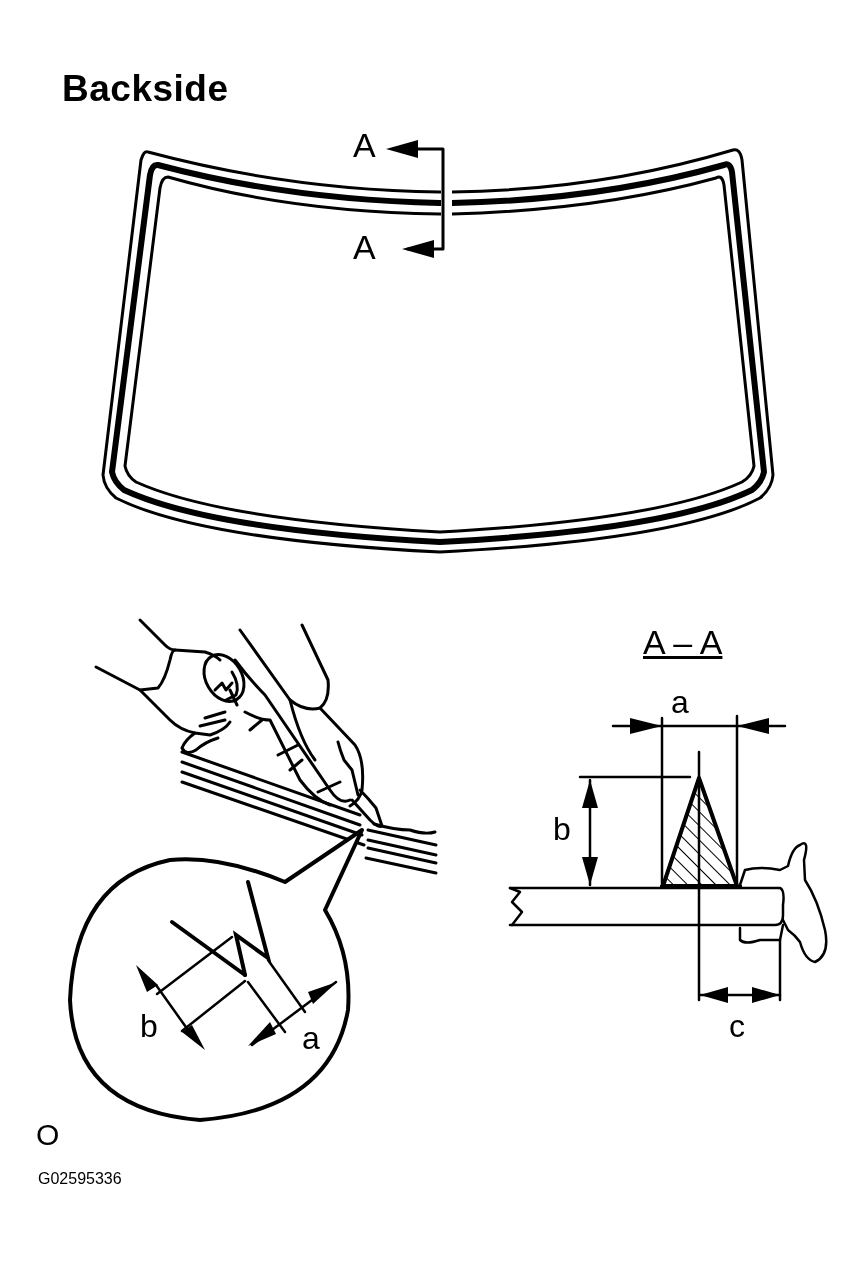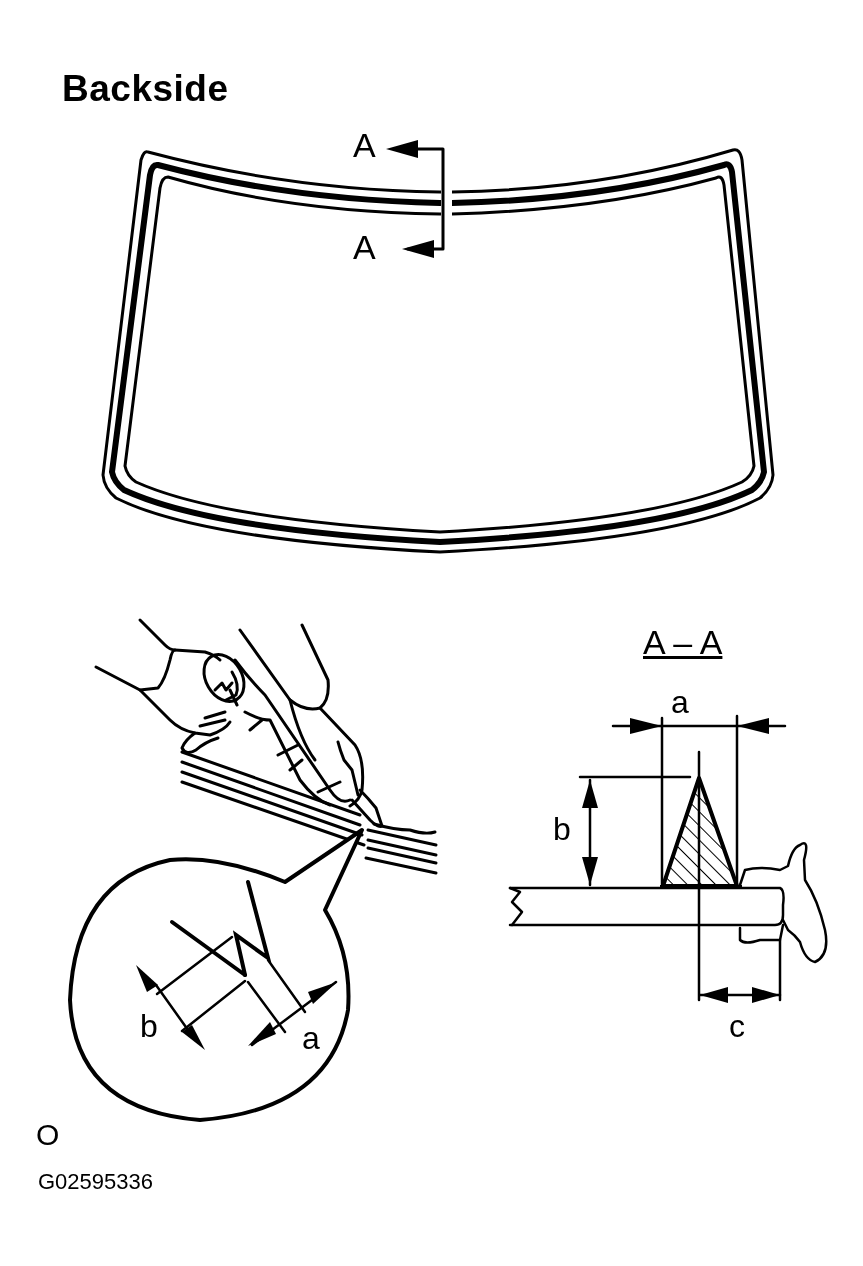--- a/index.html
+++ b/index.html
@@ -2,21 +2,21 @@
 <html><head>
   <meta charset="utf-8">
   <style>
     html, body { margin: 0; padding: 0; background: #ffffff; }
     body { width: 863px; height: 1266px; position: relative; overflow: hidden;
            font-family: "Liberation Sans", "DejaVu Sans", sans-serif; color: #000; }
     .title { position: absolute; left: 38px; top: 70px; font-size: 37px; font-weight: bold;
              letter-spacing: 0.5px; line-height: 1; margin-left: 24px; }
     .lbl { position: absolute; font-size: 34px; line-height: 1; }
     .lbl-sm { position: absolute; font-size: 32px; line-height: 1; }
-    .code { position: absolute; left: 38px; top: 1171px; font-size: 22px; line-height: 1; }
+    .code { position: absolute; left: 38px; top: 1171px; font-size: 16px; line-height: 1; }
     .mark { position: absolute; left: 36px; top: 1120px; font-size: 30px; line-height: 1; }
     svg.layer { position: absolute; left: 0; top: 0; }
   </style>
 </head>
 <body>
 
 <div class="title">Backside</div>
 
 <svg class="layer" width="863" height="1266">
   <g fill="none" stroke="#000" stroke-linejoin="round" stroke-linecap="round">

